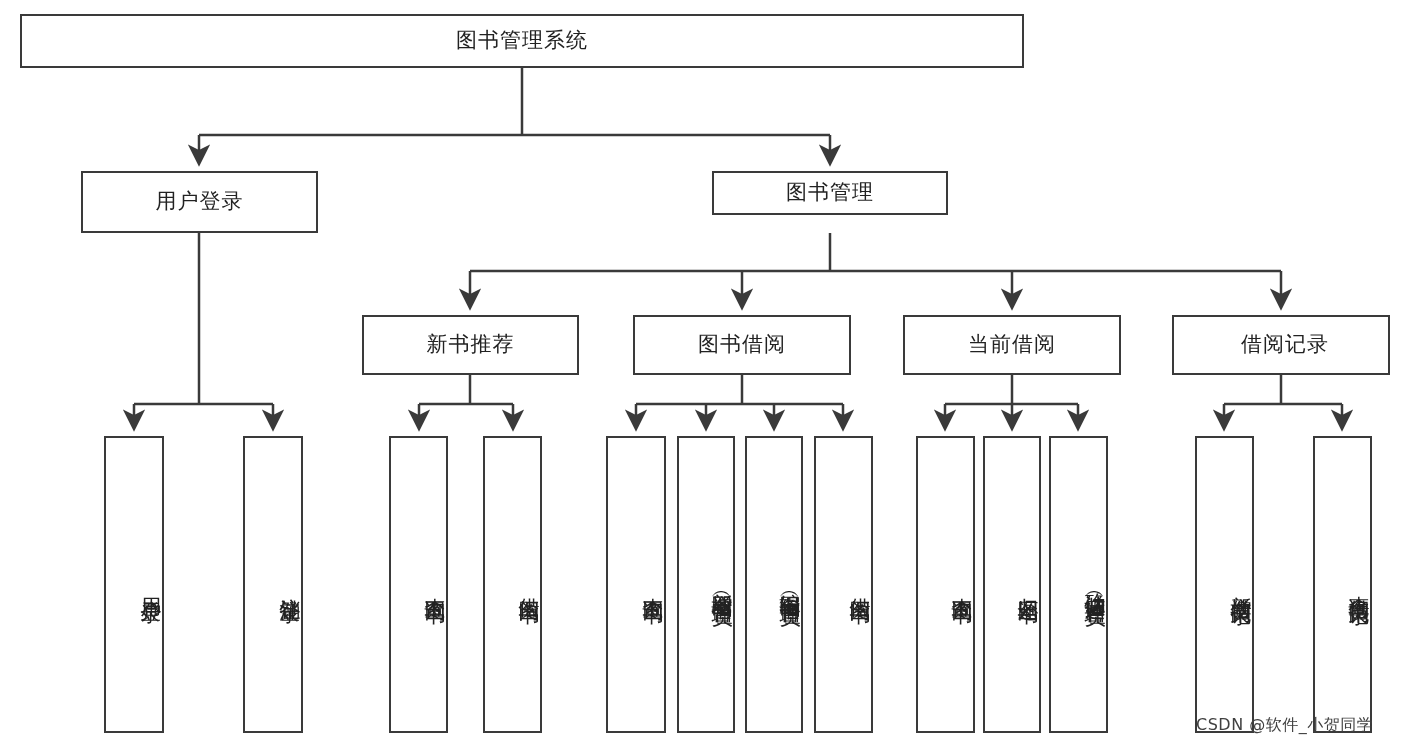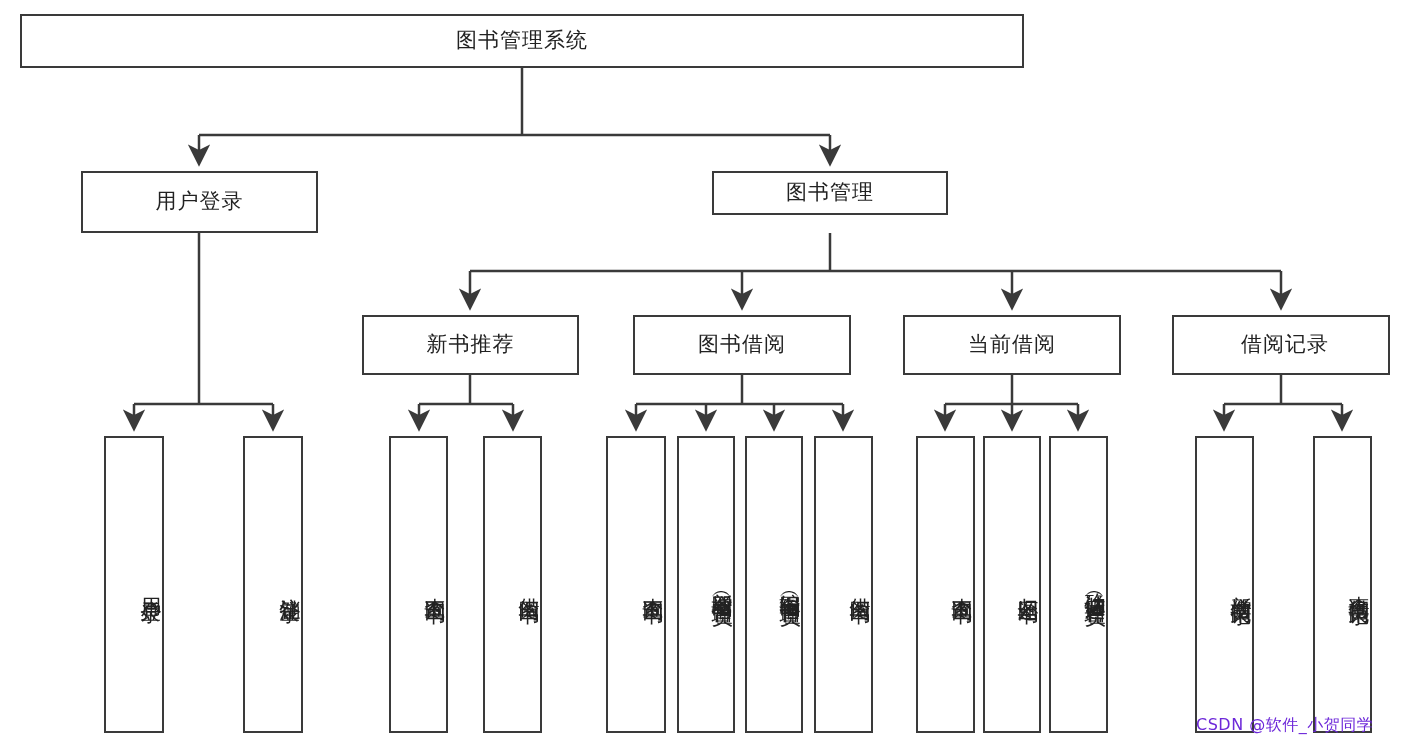--- a/index.html
+++ b/index.html
@@ -60,21 +60,21 @@
     text-align: center;
   }
   .node.vert .node-label {
     white-space: normal;
   }
   .watermark {
     position: absolute;
     left: 1196px;
     top: 715px;
     font-size: 16px;
-    color: #6d28d9;
+    color: #404040;
     white-space: nowrap;
     letter-spacing: 0.5px;
     font-family: "DejaVu Sans", "Liberation Sans", sans-serif;
   }
 </style>
 </head>
 <body>
 
 <div id="canvas">
 

